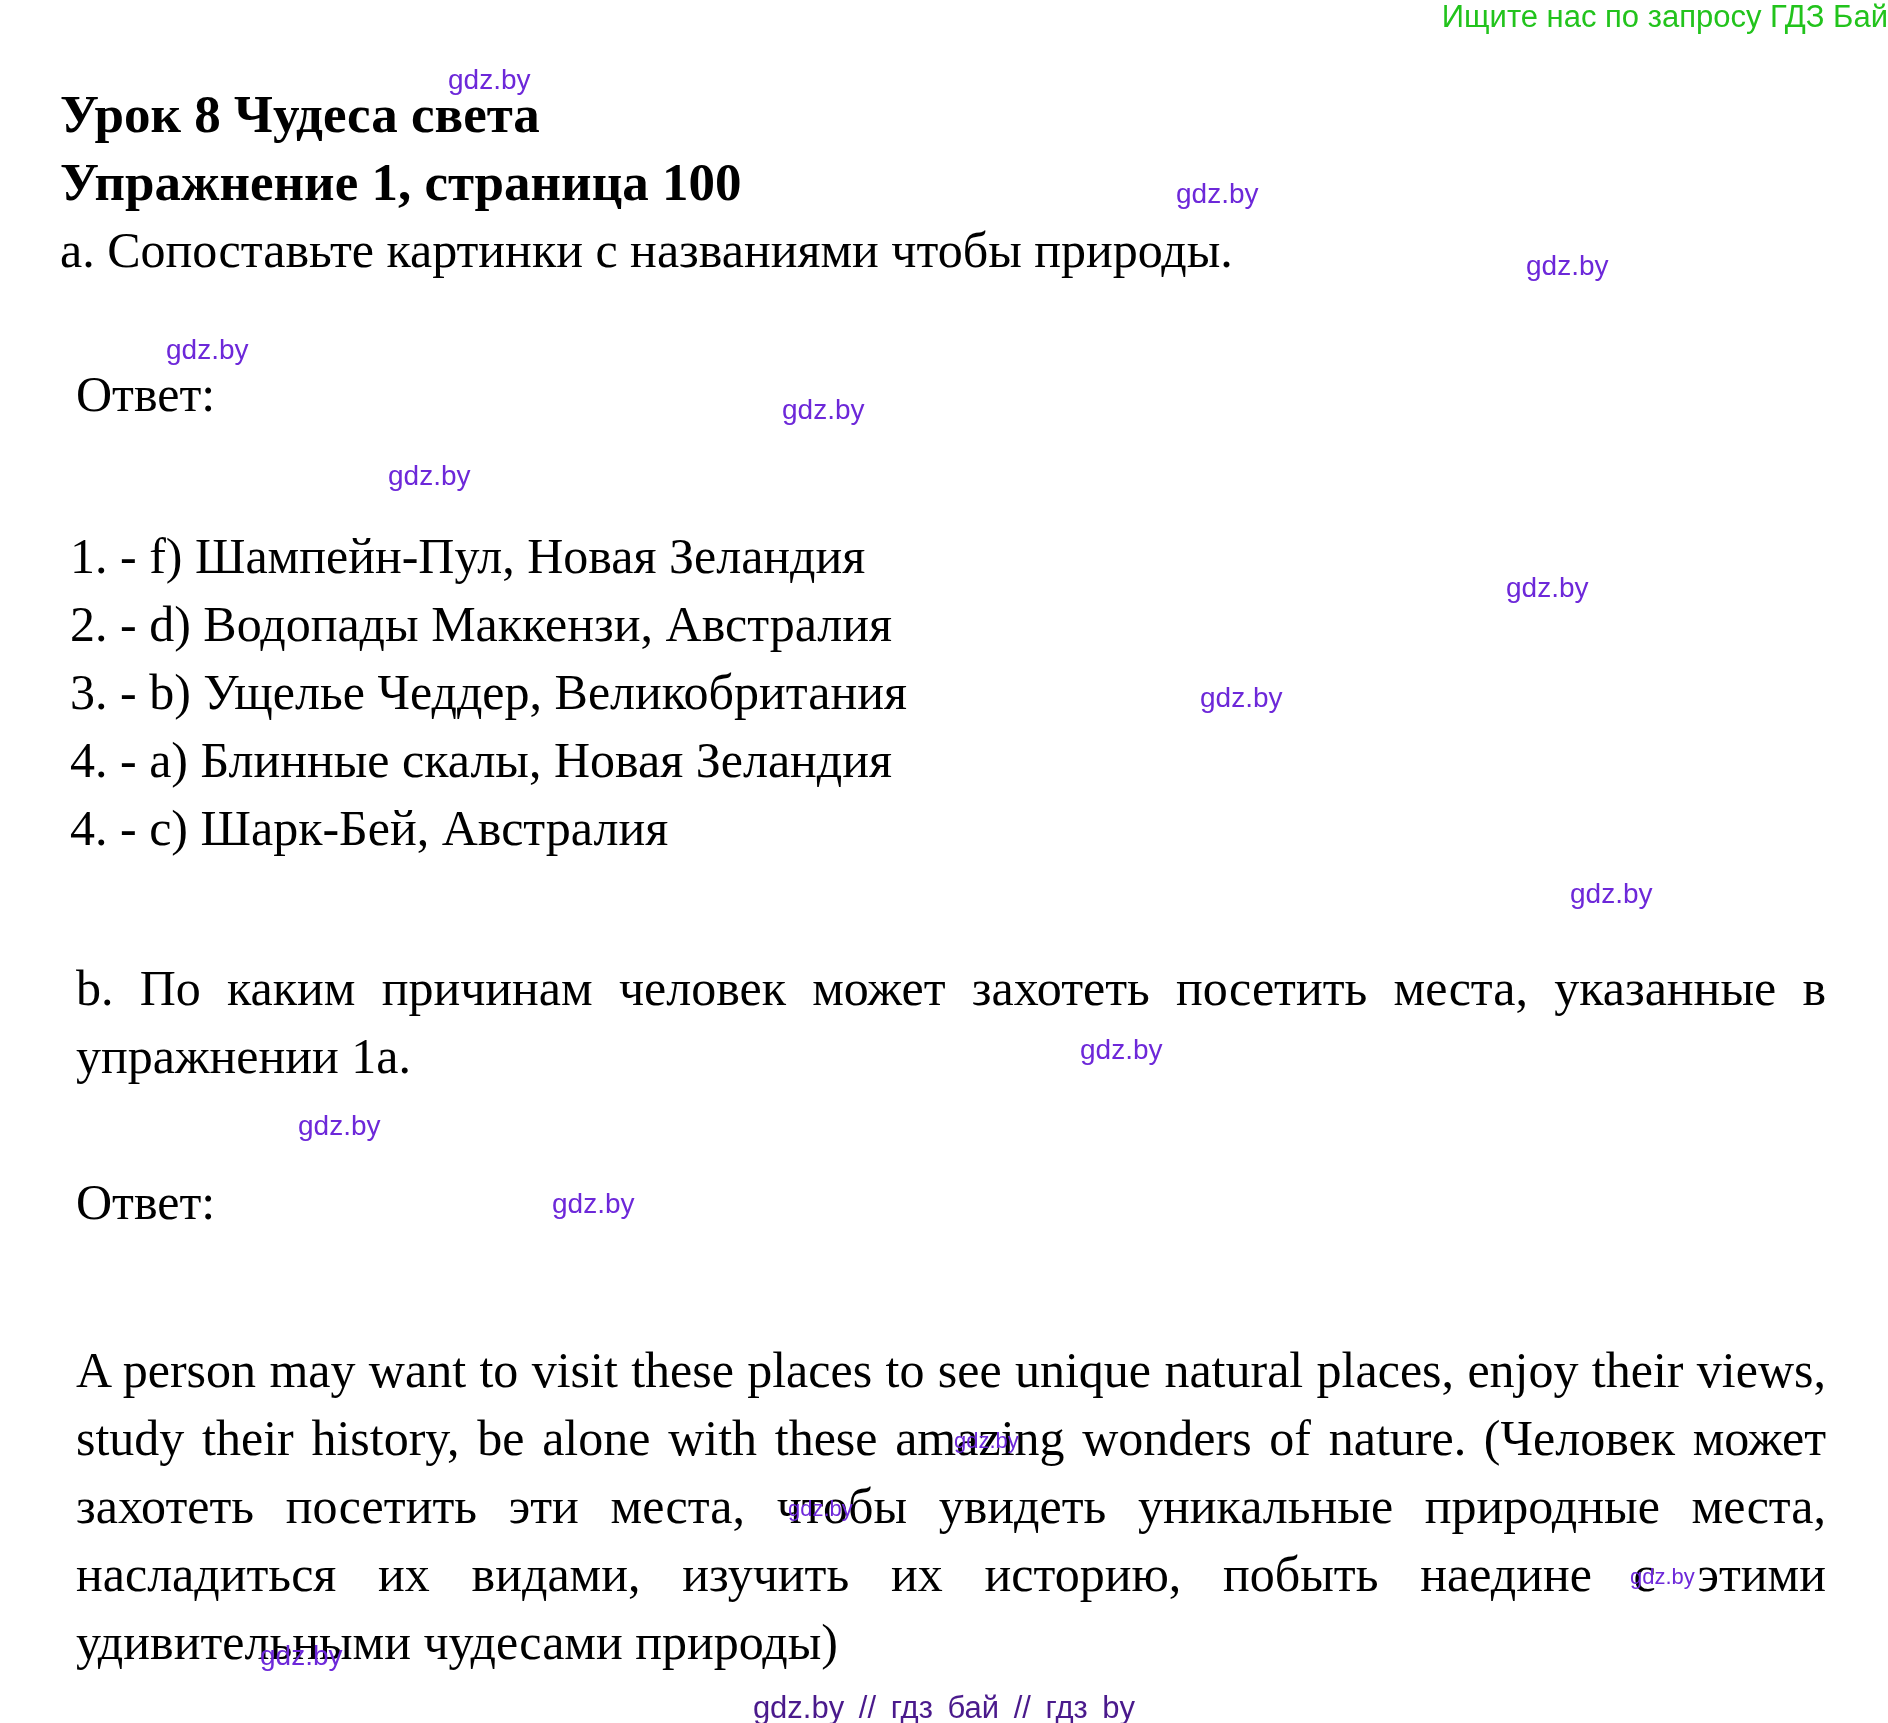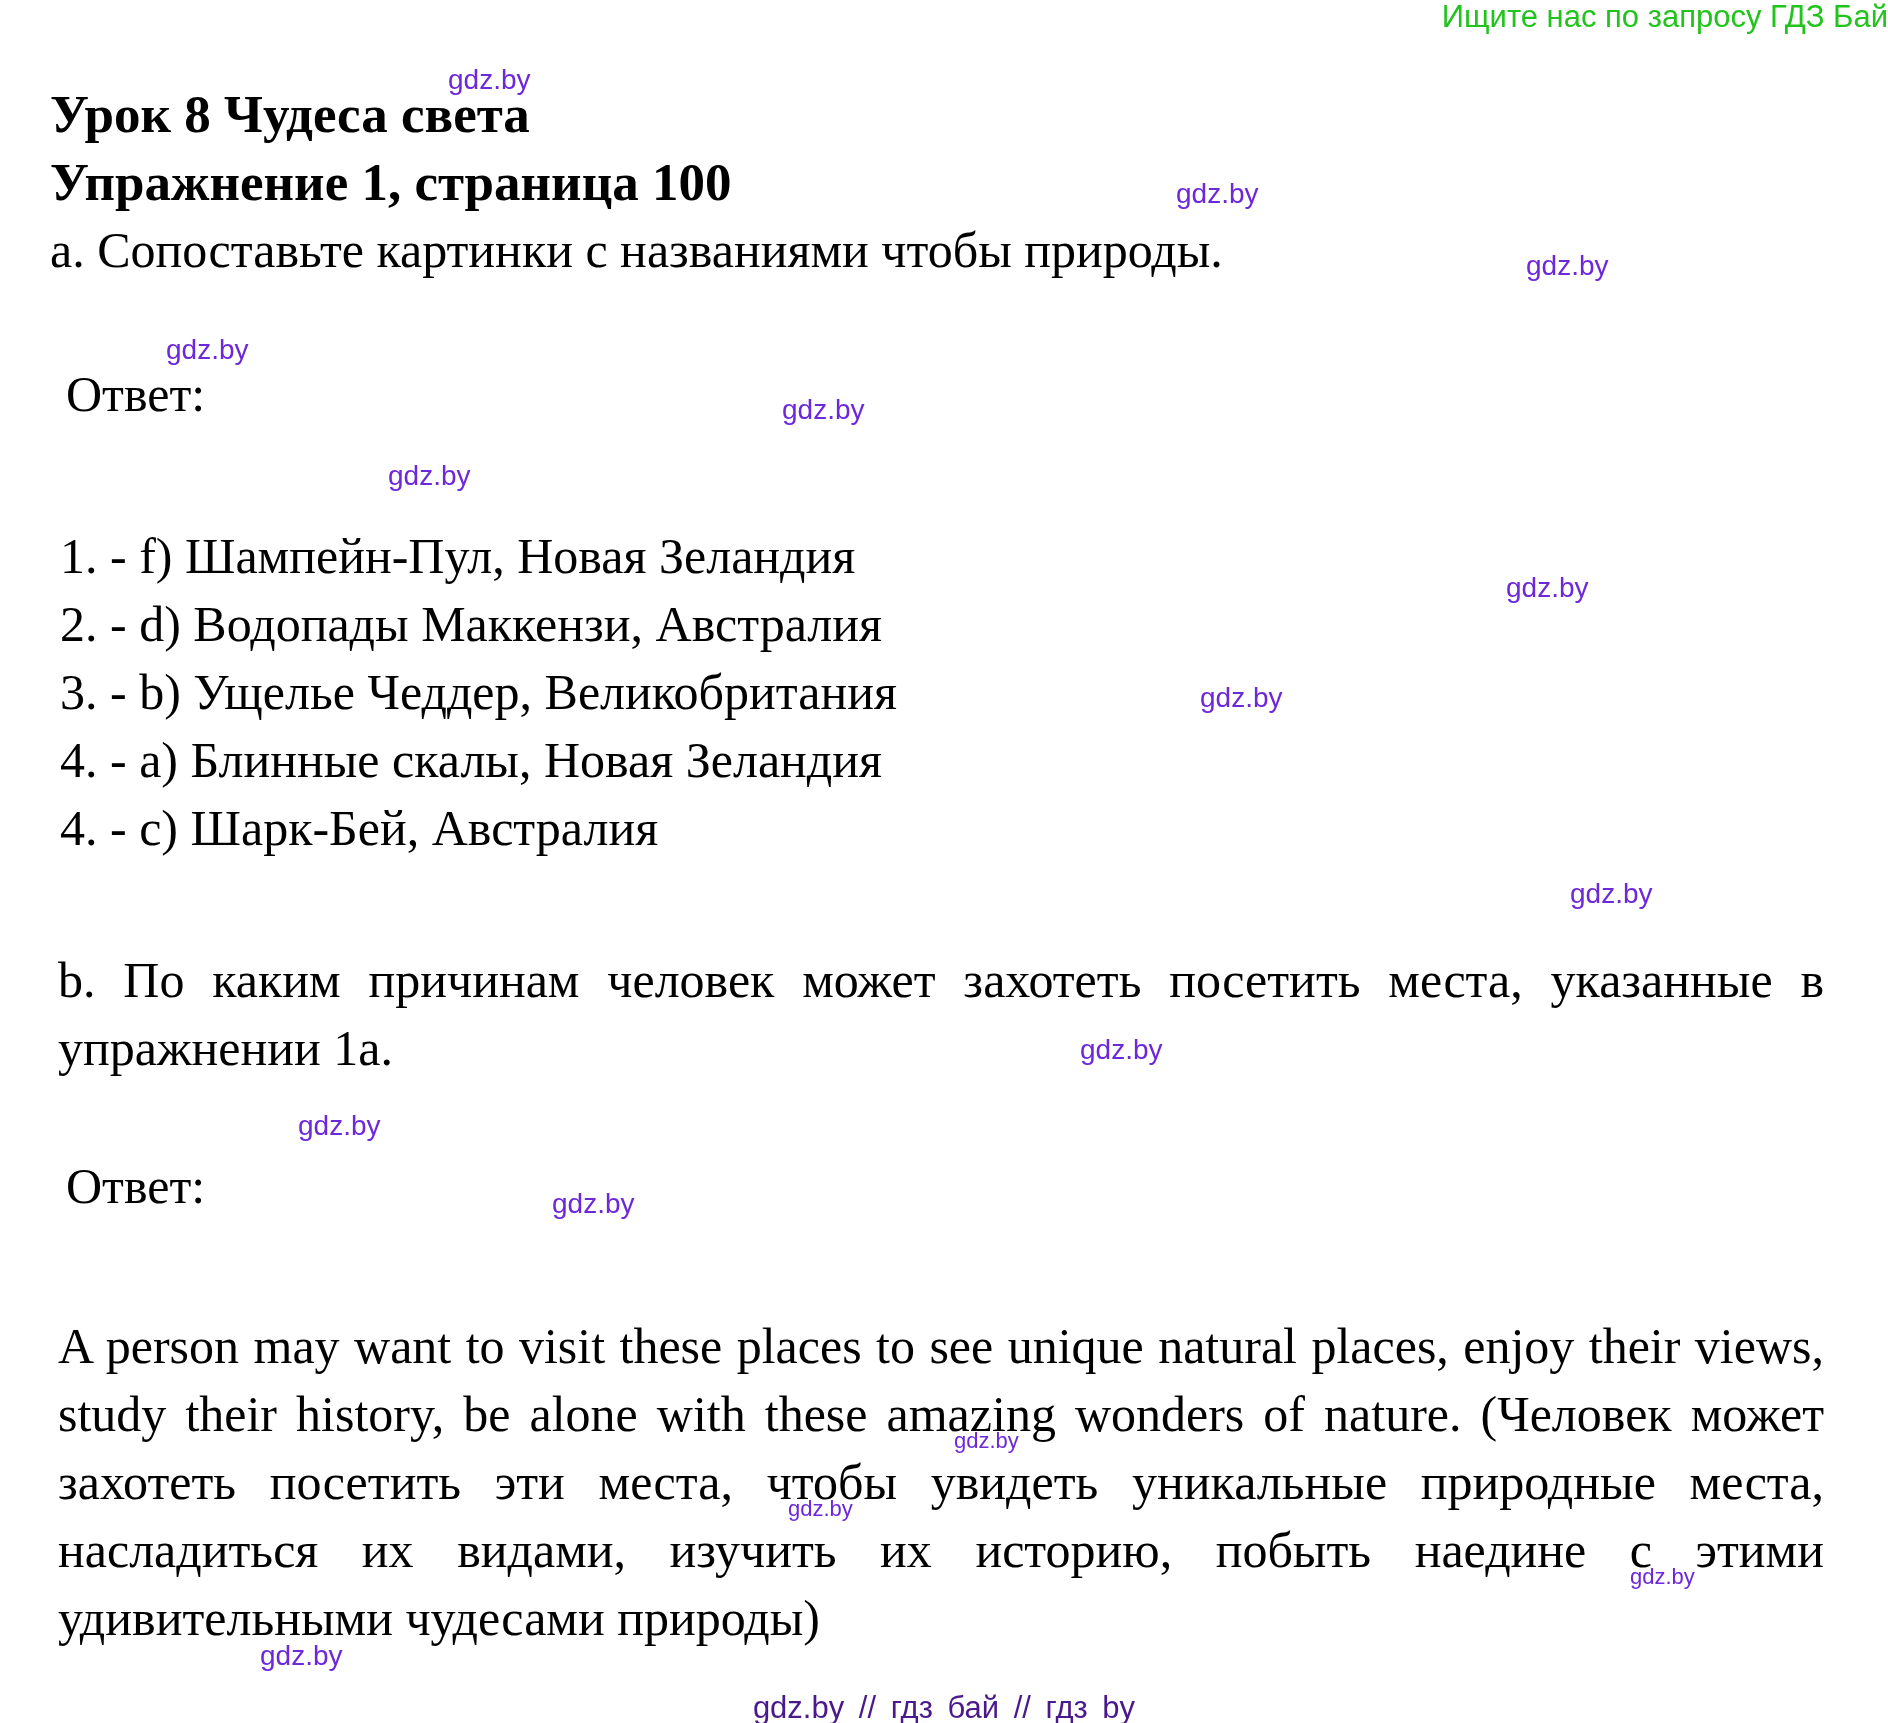--- a/index.html
+++ b/index.html
@@ -21,21 +21,21 @@
       left: 0;
       width: 1888px;
       text-align: right;
       font-family: "Liberation Sans", "DejaVu Sans", sans-serif;
       font-size: 31px;
       line-height: 34px;
       color: #22c31c;
     }
     .page {
       position: absolute;
-      left: 50px;
+      left: 60px;
       top: 80px;
       width: 1782px;
     }
     .title {
       font-weight: bold;
       font-size: 53px;
       line-height: 68px;
       margin: 0;
     }
     .task-text {
@@ -55,21 +55,21 @@
     }
     .answer-list li {
       font-size: 50px;
       line-height: 68px;
     }
     .justify {
       text-align: justify;
       text-align-last: left;
       font-size: 50px;
       line-height: 68px;
-      margin: 8px;
+      margin: 16px;
     }
     .wm {
       position: absolute;
       font-family: "Liberation Sans", "DejaVu Sans", sans-serif;
       font-size: 28px;
       color: #6d28d9;
       white-space: nowrap;
     }
     .wm.small { font-size: 22px; }
     .footer {

